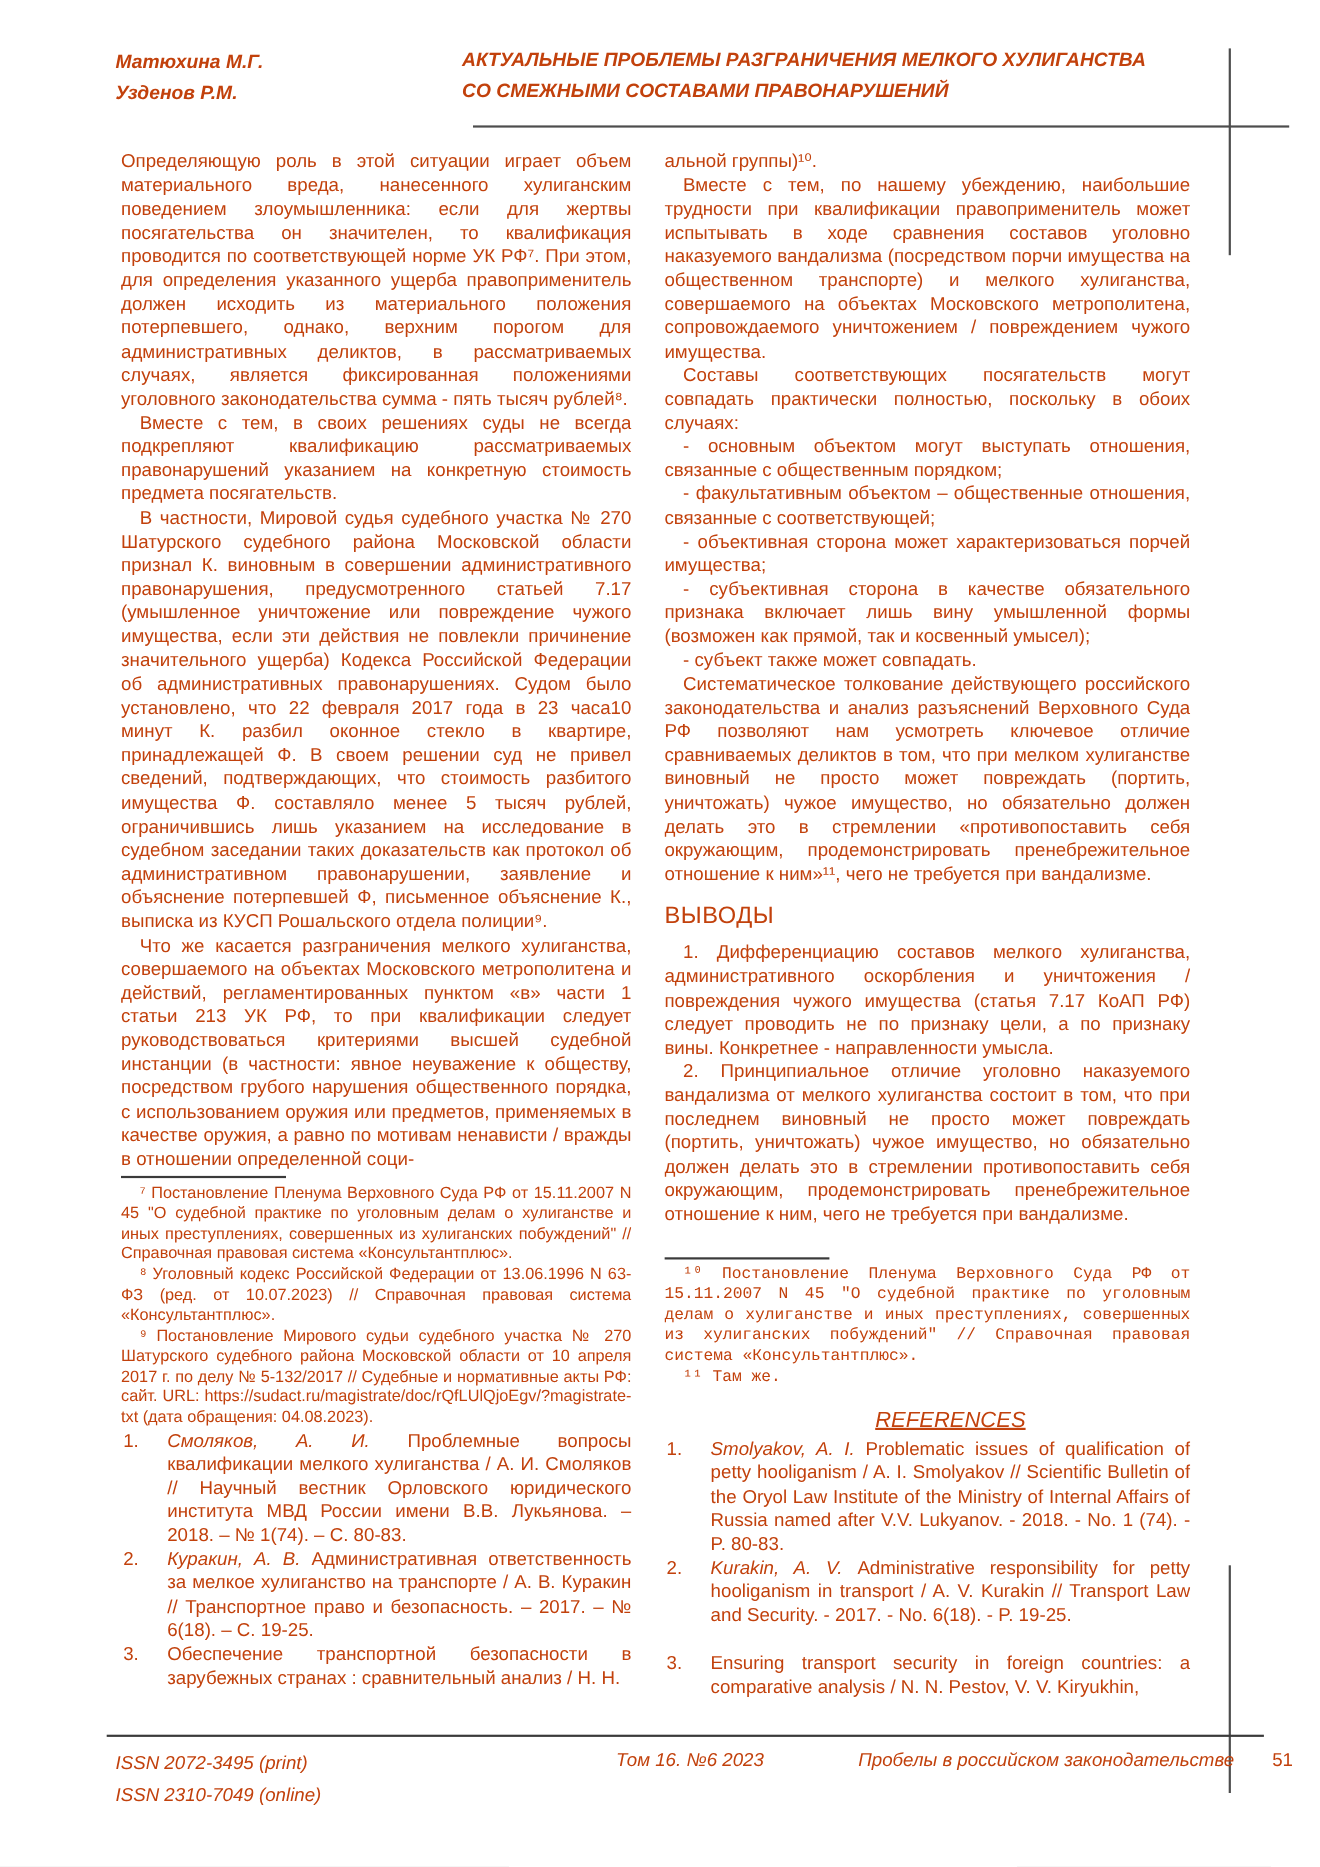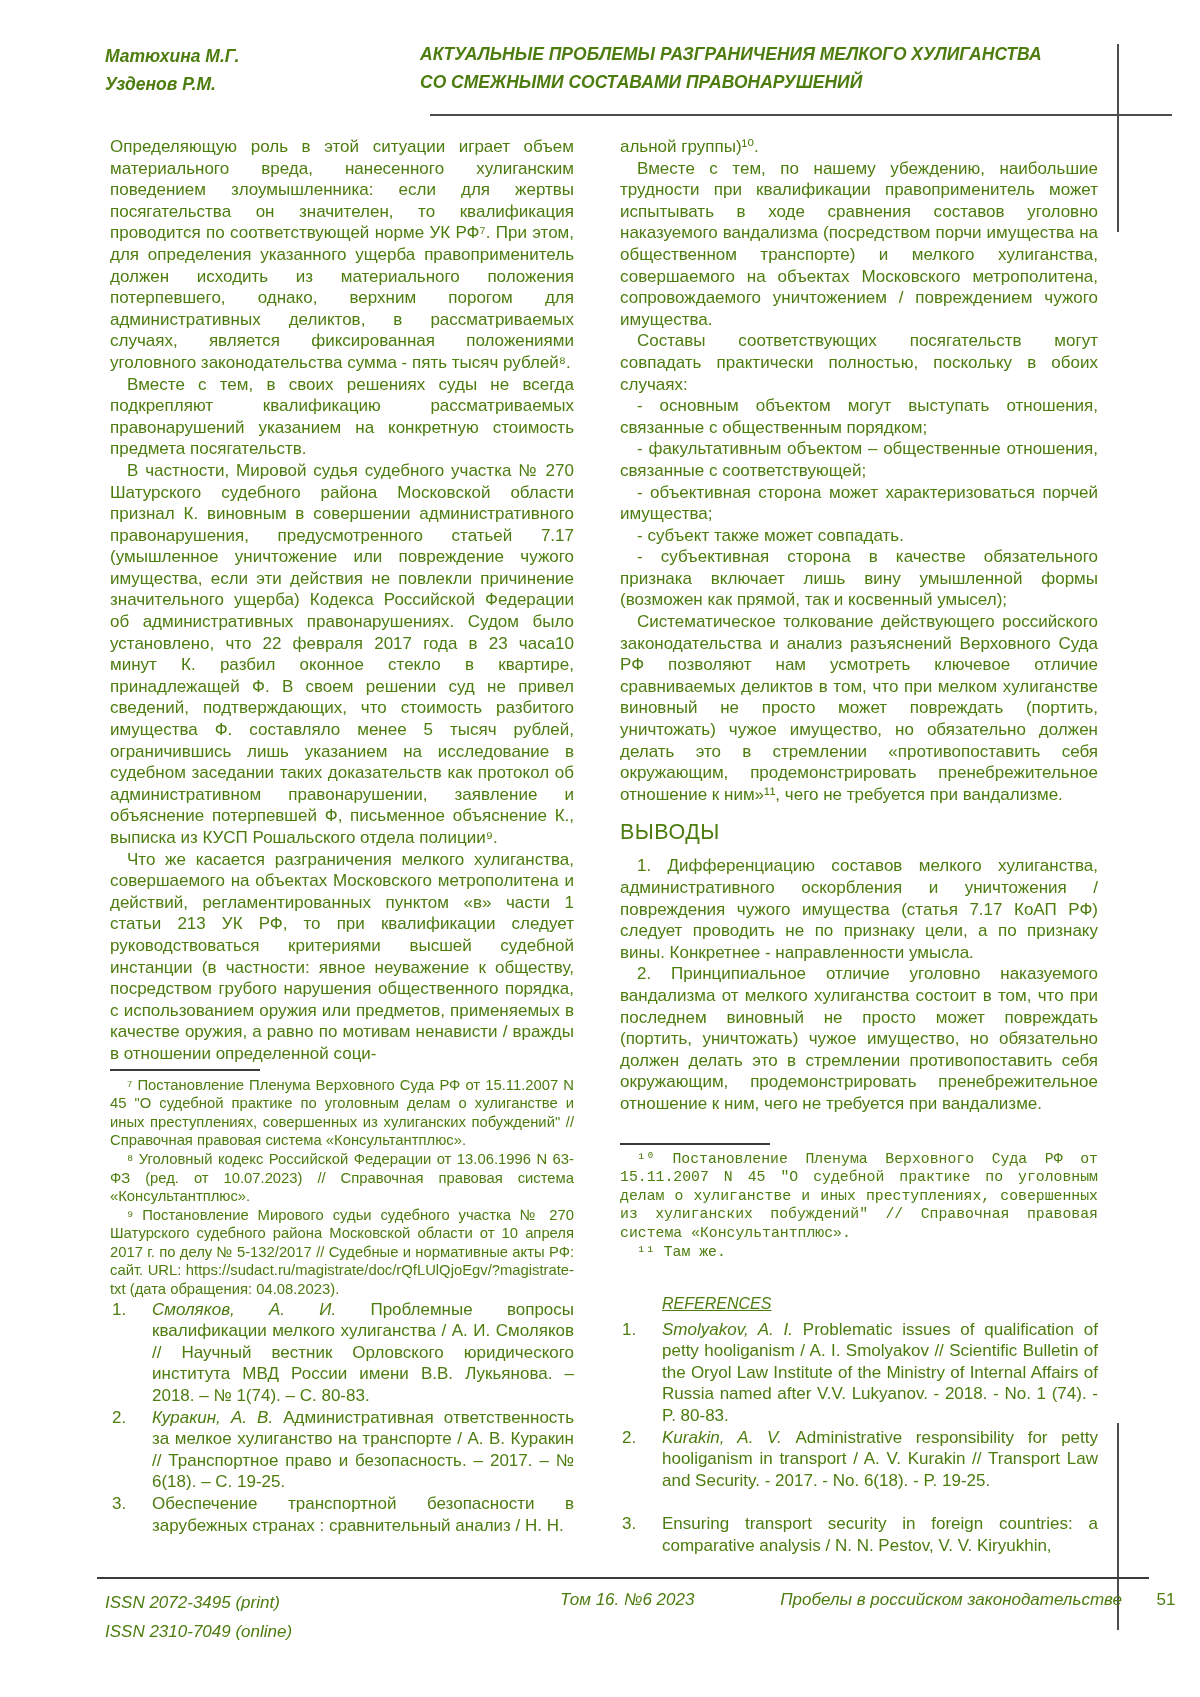--- a/index.html
+++ b/index.html
@@ -1,45 +1,45 @@
 <!DOCTYPE html>
 <html lang="ru"><head>
 <meta charset="utf-8">
 <style>
   html,body{margin:0;padding:0;background:#e8e8e8;}
   .page{
     position:relative;width:1200px;height:1697px;background:#ffffff;
-    margin:0 auto;overflow:hidden;color:#4d7c0f;
+    margin:0 auto;overflow:hidden;color:#c2410c;
     font-family:"Liberation Sans","DejaVu Sans",sans-serif;
   }
   
   .authors{position:absolute;left:105px;top:42px;font-size:17.5px;line-height:28px;
     font-weight:bold;font-style:italic;}
   .title{position:absolute;left:420px;top:40px;width:670px;
     font-size:17.5px;line-height:28px;font-weight:bold;font-style:italic;}
   .title-rule{position:absolute;left:430px;top:114px;width:742px;height:2px;background:#4d4d4d;}
   .vrule-top{position:absolute;left:1117px;top:44px;width:2px;height:188px;background:#4d4d4d;}
   .vrule-bottom{position:absolute;left:1117px;top:1423px;width:2px;height:207px;background:#4d4d4d;}
   
   .col{position:absolute;top:136px;font-size:17px;line-height:21.6px;text-align:justify;
     height:1430px;overflow:hidden;}
   .col-left{left:110px;width:464px;}
-  .col-right{left:620px;width:478px;}
+  .col-right{left:604px;width:478px;}
   .col p{margin:0;}
   .col p.ind{text-indent:17px;}
   
   .footnotes{margin-top:4px;}
   .footnotes.push-down{margin-top:28px;font-family:Liberation Mono, monospace;}
   .fn-rule{width:150px;height:2px;background:#3a3a3a;margin:0 0 5px 0;}
   .footnotes p{font-size:14.8px;line-height:18.6px;text-indent:17px;margin:0;text-align:justify;}
   
   .concl-head{font-size:21.5px;line-height:26px;margin:14px 0 10px 0;letter-spacing:.5px;}
   
-  .ref-head{font-style:italic;text-decoration:underline;font-size:16px;
-    margin:32px 0 4px 42px;text-align:left;}
+  .ref-head{font-style:italic;text-decoration:underline;font-size:20px;
+    margin:20px 0 4px 42px;text-align:center;}
   .ref-item{position:relative;padding-left:42px;margin:0;}
   .ref-item.gap-top{margin-top:22px;}
   .ref-num{position:absolute;left:2px;top:0;}
   .ref-author{font-style:italic;}
   
   .footer-rule{position:absolute;left:97px;top:1577px;width:1052px;height:2px;background:#3a3a3a;}
   .footer-issn{position:absolute;left:105px;top:1588px;font-size:17px;line-height:29px;font-style:italic;}
   .footer-volume{position:absolute;left:560px;top:1590px;width:340px;
     font-size:17px;font-style:italic;}
   .footer-journal{position:absolute;right:78px;top:1590px;font-size:17px;font-style:italic;}
@@ -86,22 +86,22 @@
     </div>
   </div>
 
   <div class="col col-right">
     <p>альной группы)¹⁰.</p>
     <p class="ind">Вместе с тем, по нашему убеждению, наибольшие трудности при квалификации правоприменитель может испытывать в ходе сравнения составов уголовно наказуемого вандализма (посредством порчи имущества на общественном транспорте) и мелкого хулиганства, совершаемого на объектах Московского метрополитена, сопровождаемого уничтожением / повреждением чужого имущества.</p>
     <p class="ind">Составы соответствующих посягательств могут совпадать практически полностью, поскольку в обоих случаях:</p>
     <p class="ind">- основным объектом могут выступать отношения, связанные с общественным порядком;</p>
     <p class="ind">- факультативным объектом – общественные отношения, связанные с соответствующей;</p>
     <p class="ind">- объективная сторона может характеризоваться порчей имущества;</p>
+    <p class="ind">- субъективная сторона в качестве обязательного признака включает лишь вину умышленной формы (возможен как прямой, так и косвенный умысел);</p>
     <p class="ind">- субъект также может совпадать.</p>
-    <p class="ind">- субъективная сторона в качестве обязательного признака включает лишь вину умышленной формы (возможен как прямой, так и косвенный умысел);</p>
     <p class="ind">Систематическое толкование действующего российского законодательства и анализ разъяснений Верховного Суда РФ позволяют нам усмотреть ключевое отличие сравниваемых деликтов в том, что при мелком хулиганстве виновный не просто может повреждать (портить, уничтожать) чужое имущество, но обязательно должен делать это в стремлении «противопоставить себя окружающим, продемонстрировать пренебрежительное отношение к ним»¹¹, чего не требуется при вандализме.</p>
 
     <div class="concl-head">ВЫВОДЫ</div>
     <p class="ind">1. Дифференциацию составов мелкого хулиганства, административного оскорбления и уничтожения / повреждения чужого имущества (статья 7.17 КоАП РФ) следует проводить не по признаку цели, а по признаку вины. Конкретнее - направленности умысла.</p>
     <p class="ind">2. Принципиальное отличие уголовно наказуемого вандализма от мелкого хулиганства состоит в том, что при последнем виновный не просто может повреждать (портить, уничтожать) чужое имущество, но обязательно должен делать это в стремлении противопоставить себя окружающим, продемонстрировать пренебрежительное отношение к ним, чего не требуется при вандализме.</p>
 
     <div class="footnotes push-down">
       <div class="fn-rule"></div>
       <p>¹⁰ Постановление Пленума Верховного Суда РФ от 15.11.2007 N 45 "О судебной практике по уголовным делам о хулиганстве и иных преступлениях, совершенных из хулиганских побуждений" // Справочная правовая система «Консультантплюс».</p>
       <p>¹¹ Там же.</p>

